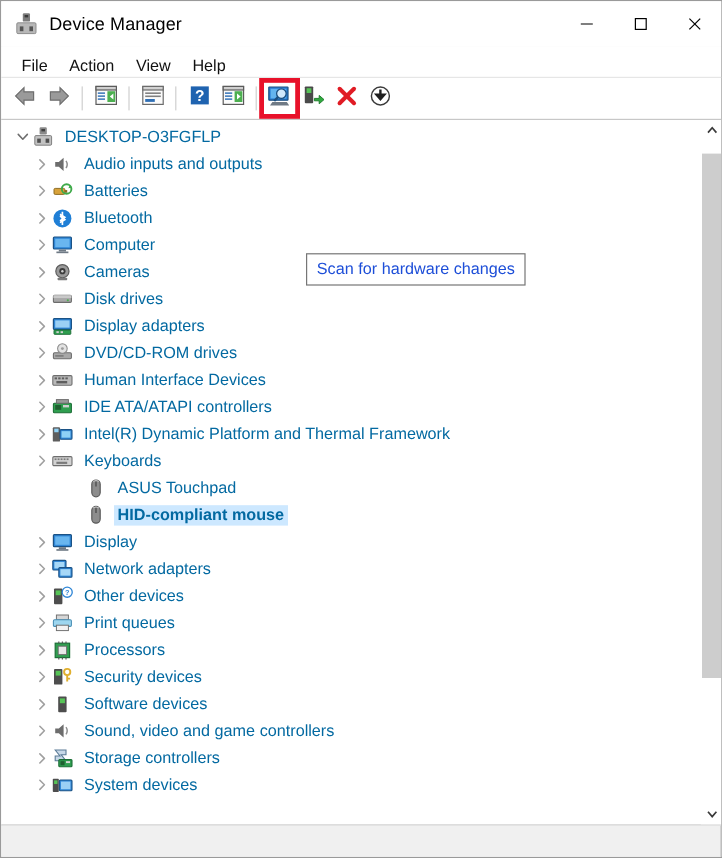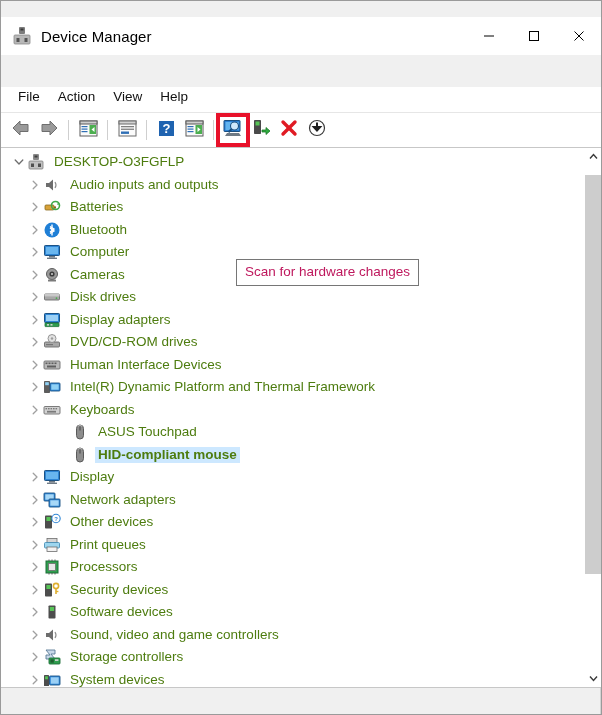--- a/index.html
+++ b/index.html
@@ -16,21 +16,20 @@
     border: 1px solid #9a9a9a;
     display: flex; flex-direction: column;
   }
 
   
   .titlebar {
     height: 38px; min-height: 38px;
     background: #ffffff;
     display: flex; align-items: center;
     position: relative;
-    margin-top: 16px;
   }
   .title-icon {
     width: 22px; height: 22px;
     margin-left: 10px; margin-right: 8px;
     position: relative; flex: none;
   }
   .title-text {
     font-size: 15px; color: #000000;
     letter-spacing: 0.1px;
   }
@@ -38,24 +37,23 @@
   .winbtn {
     width: 45px; height: 38px;
     display: flex; align-items: center; justify-content: center;
     color: #000; font-size: 13px;
   }
 
   
   .menubar {
     height: 26px; min-height: 26px;
     background: #ffffff;
-    display: flex; align-items: flex-start;
+    display: flex; align-items: flex-end;
     padding-left: 8px;
     border-bottom: 1px solid #e6e6e6;
-    margin-top: 32px;
   }
   .menuitem {
     font-size: 13.5px; color: #111;
     padding: 3px 9px;
     line-height: 1;
   }
 
   
   .toolbar {
     height: 35px; min-height: 35px;
@@ -110,43 +108,43 @@
     color: #6e6e6e; flex: none;
   }
   .twisty svg { display:block; }
   .row-icon {
     width: 18px; height: 18px;
     margin-right: 6px;
     flex: none; position: relative;
   }
   .row-label {
     font-size: 13.5px;
-    color: #4d7c0f;
+    color: #0369a1;
     padding: 1px 3px 2px 3px;
     line-height: 1;
   }
   .row.selected .row-label {
     background: #cde8ff;
     font-weight: bold;
   }
 
   
   .lvl0 { padding-left: 10px; }
   .lvl1 { padding-left: 26px; }
   .lvl2 { padding-left: 54px; }
 
   
   .tooltip {
     position: absolute;
-    left: 235px; top: 111px;
+    left: 254px; top: 111px;
     background: #ffffff;
     border: 1px solid #767676;
     padding: 4px 8px 5px 8px;
     font-size: 13.5px;
-    color: #be185d;
+    color: #1d4ed8;
     z-index: 10;
     line-height: 1.15;
     white-space: nowrap;
   }
 
   
   .scrollbar {
     width: 17px;
     background: #ffffff;
     border-left: 1px solid #ffffff;
@@ -491,20 +489,34 @@
             </svg></span>
           <span class="row-label">Human Interface Devices</span>
         </div>
         <div class="row lvl1">
           <span class="twisty">
             <svg width="8" height="10" viewBox="0 0 8 10">
               <path d="M2.2 1.2 L6 5 L2.2 8.8" fill="none" stroke="#a0a0a0" stroke-width="1.3" stroke-linecap="round" stroke-linejoin="round"></path>
             </svg>
           </span>
           <span class="row-icon"><svg width="18" height="18" viewBox="0 0 18 18">
+              <rect x="1.5" y="6" width="15" height="8" rx="0.8" fill="#2f9e4f" stroke="#1c6e36" stroke-width="0.9"></rect>
+              <rect x="3" y="7.5" width="5" height="4" fill="#1e5e2f"></rect>
+              <rect x="9.5" y="7.5" width="5" height="2" fill="#cfcfcf"></rect>
+              <rect x="4" y="3" width="10" height="3" fill="#9a9a9a" stroke="#6c6c6c" stroke-width="0.8"></rect>
+            </svg></span>
+          <span class="row-label">IDE ATA/ATAPI controllers</span>
+        </div>
+        <div class="row lvl1">
+          <span class="twisty">
+            <svg width="8" height="10" viewBox="0 0 8 10">
+              <path d="M2.2 1.2 L6 5 L2.2 8.8" fill="none" stroke="#a0a0a0" stroke-width="1.3" stroke-linecap="round" stroke-linejoin="round"></path>
+            </svg>
+          </span>
+          <span class="row-icon"><svg width="18" height="18" viewBox="0 0 18 18">
               <rect x="1" y="3" width="6" height="12" rx="0.8" fill="#5d5d5d"></rect>
               <rect x="2.2" y="4.2" width="3.6" height="3" fill="#8fd1f5"></rect>
               <rect x="7" y="5" width="10" height="8" rx="0.8" fill="#2f86d6" stroke="#1b5285" stroke-width="0.9"></rect>
               <rect x="8.3" y="6.3" width="7.4" height="5.4" fill="#8fd1f5"></rect>
             </svg></span>
           <span class="row-label">Intel(R) Dynamic Platform and Thermal Framework</span>
         </div>
         <div class="row lvl1">
           <span class="twisty">
             <svg width="8" height="10" viewBox="0 0 8 10">

